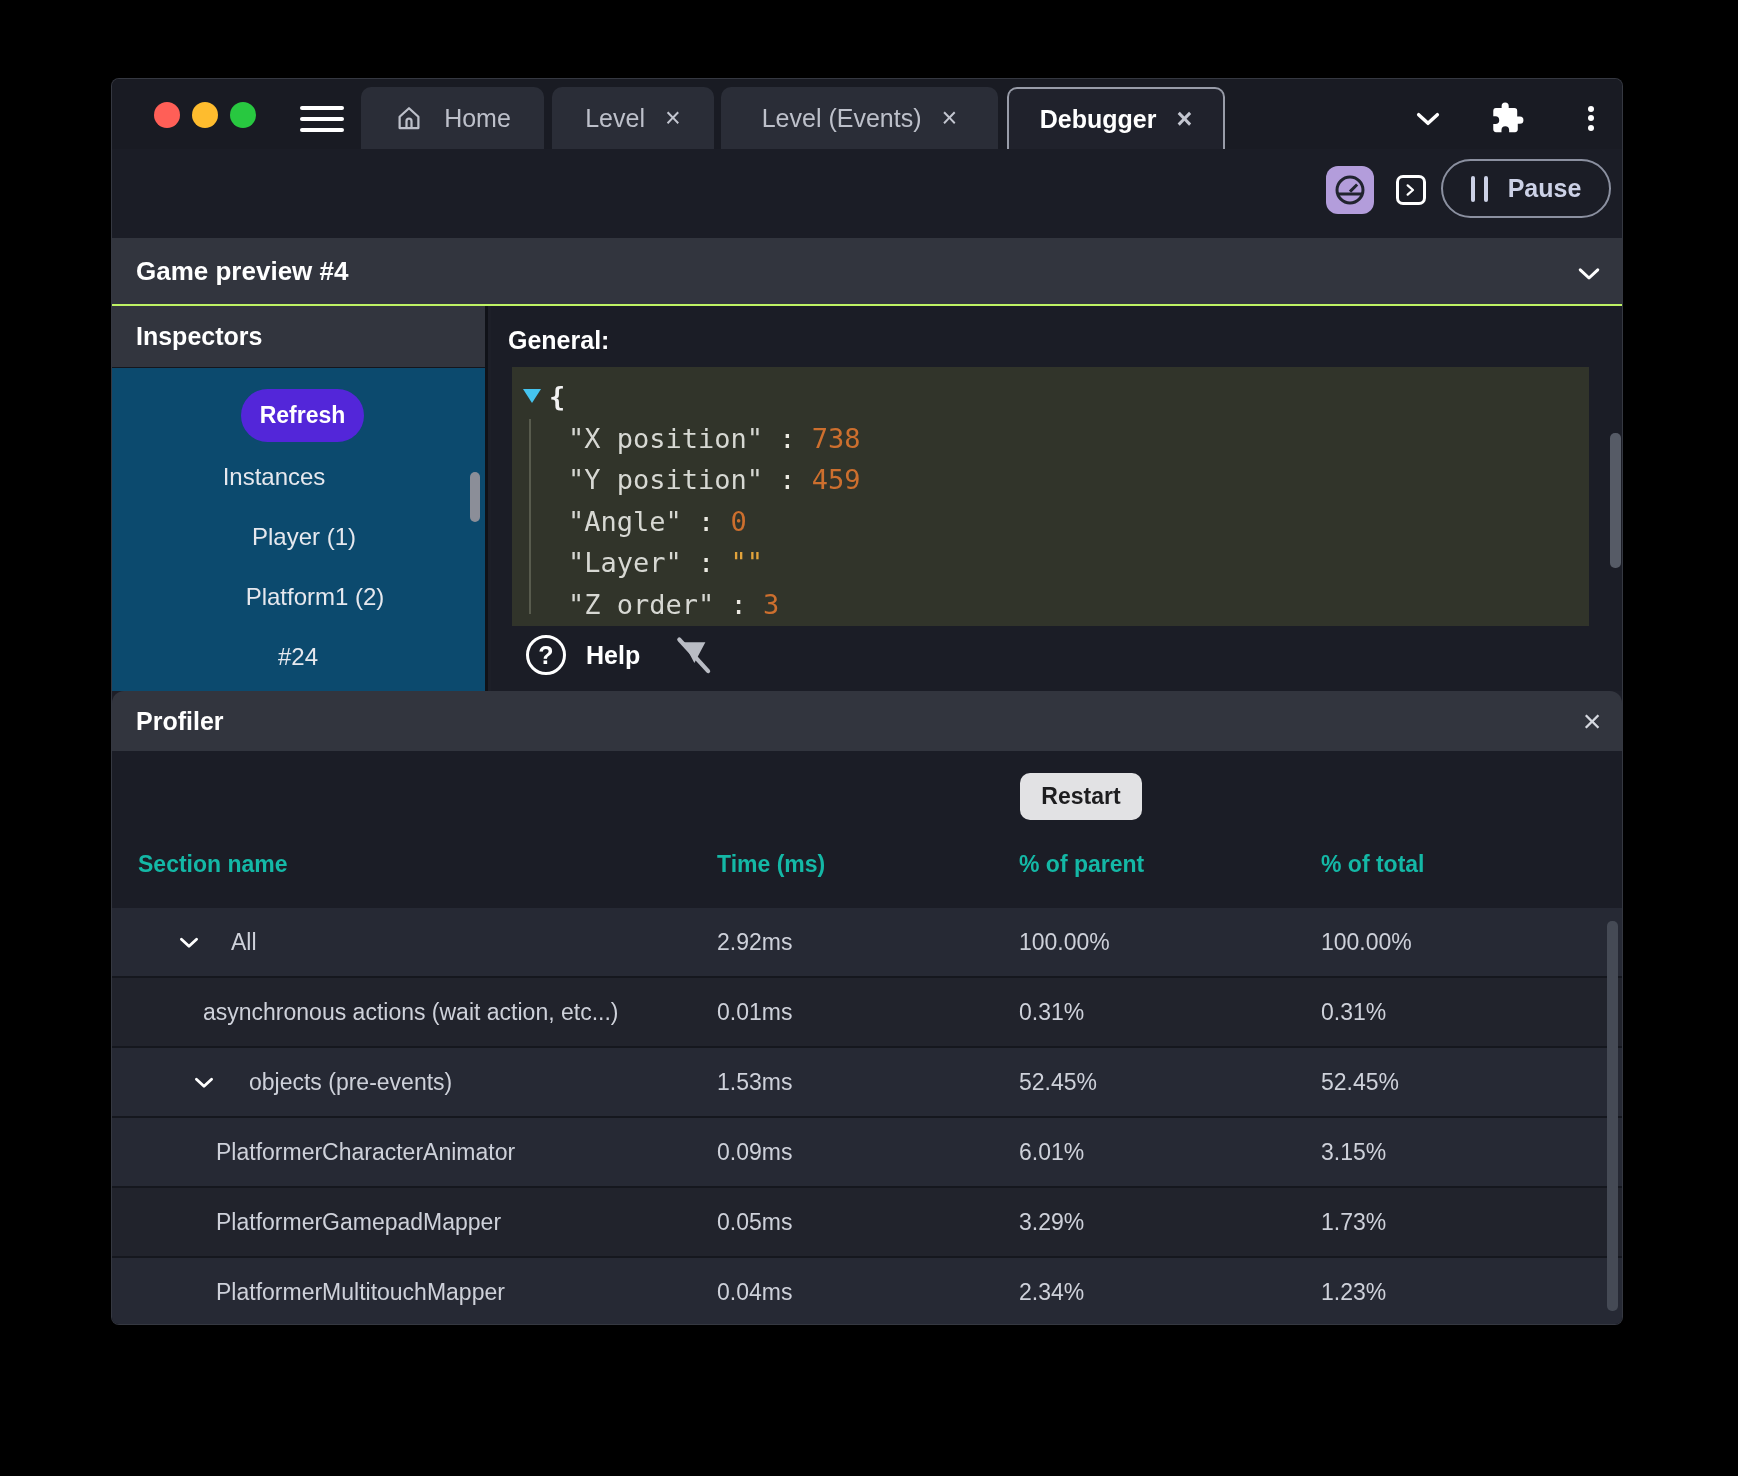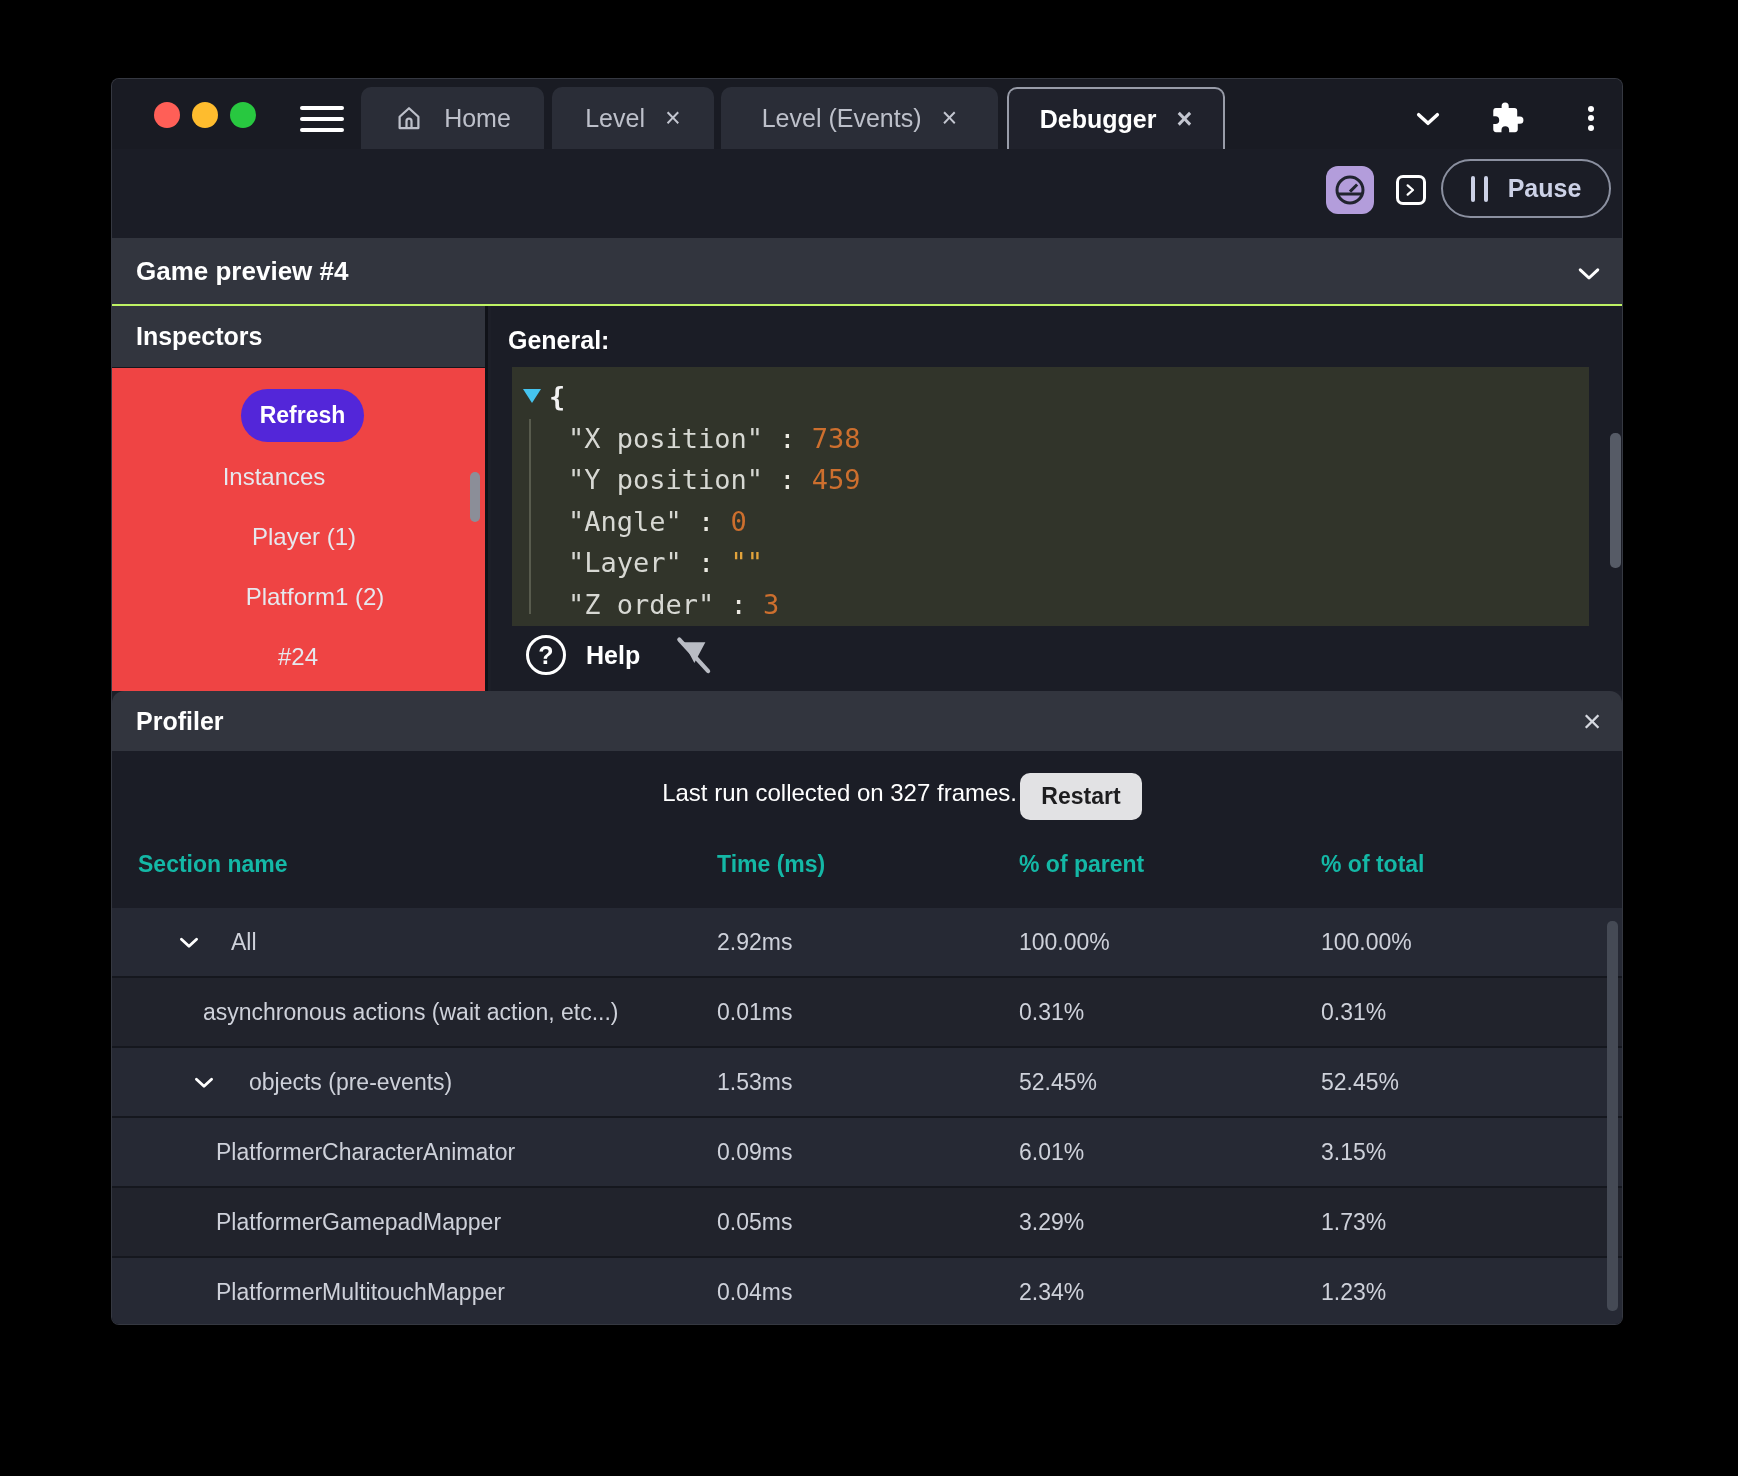--- a/index.html
+++ b/index.html
@@ -42,21 +42,21 @@
   .pause-label{font-size:25px;font-weight:bold;color:#ccd1e6;}
 
   
   .preview-header{position:absolute;left:0;top:159px;width:100%;height:68px;background:#32353e;
        border-bottom:2px solid #bef264;box-sizing:border-box;display:flex;align-items:center;}
   .preview-title{font-size:26px;font-weight:bold;color:#fff;margin-left:24px;}
   .preview-chevron{position:absolute;left:1460px;top:18px;width:34px;height:34px;display:flex;align-items:center;justify-content:center;cursor:pointer;}
 
   
   .content{position:absolute;left:0;top:227px;width:100%;height:385px;}
-  .left-panel{position:absolute;left:0;top:0;width:376px;height:100%;background:#ef4444;border-right:3px solid #101218;box-sizing:border-box;}
+  .left-panel{position:absolute;left:0;top:0;width:376px;height:100%;background:#0c4a6e;border-right:3px solid #101218;box-sizing:border-box;}
   .panel-header{position:absolute;left:0;top:0;width:100%;height:62px;background:#32353e;
        display:flex;align-items:center;border-bottom:1px solid #14161d;box-sizing:border-box;}
   .panel-header span{font-size:25px;font-weight:bold;color:#fff;margin-left:24px;}
   .refresh-btn{position:absolute;left:129px;top:83px;width:123px;height:53px;border:none;border-radius:27px;
        background:var(--accent,#5326d9);color:#fff;font-size:23px;font-weight:bold;cursor:pointer;
        font-family:"Liberation Sans",sans-serif;}
   .tree-item{position:absolute;transform:translate(-50%,-50%);font-size:24px;color:#e6e8ee;white-space:nowrap;cursor:pointer;}
   .lp-scroll{position:absolute;right:5px;top:166px;width:10px;height:50px;border-radius:5px;background:#8b8e98;}
 
   .right-pane{position:absolute;left:379px;top:0;width:1133px;height:100%;background:#1b1d26;}
@@ -238,21 +238,20 @@
         </div>
       </div>
     </div>
 
     <div class="profiler-header">
       <span class="profiler-title">Profiler</span>
       <span class="profiler-close">×</span>
     </div>
 
     <div class="profiler-body">
-      <div class="status-text">Last run collected on 327 frames.</div>
       <button class="restart-btn">Restart</button>
 
       <div class="thead">
         <span class="col col-name">Section name</span>
         <span class="col col-time">Time (ms)</span>
         <span class="col col-parent">% of parent</span>
         <span class="col col-total">% of total</span>
       </div>
 
       <div class="rows">

